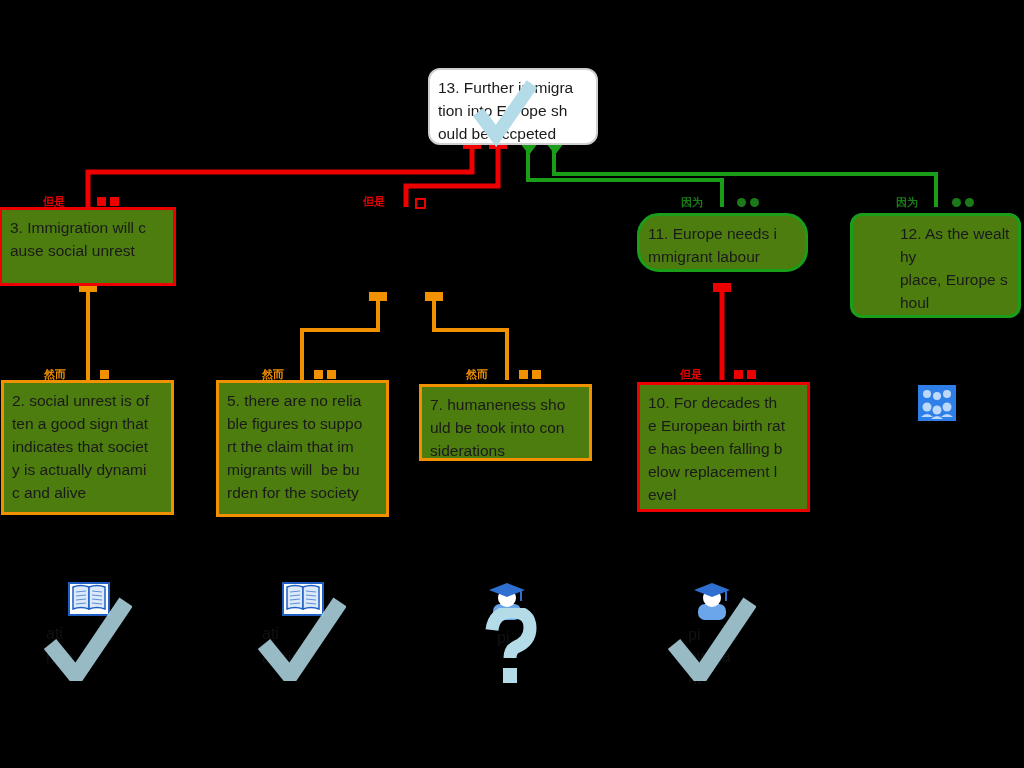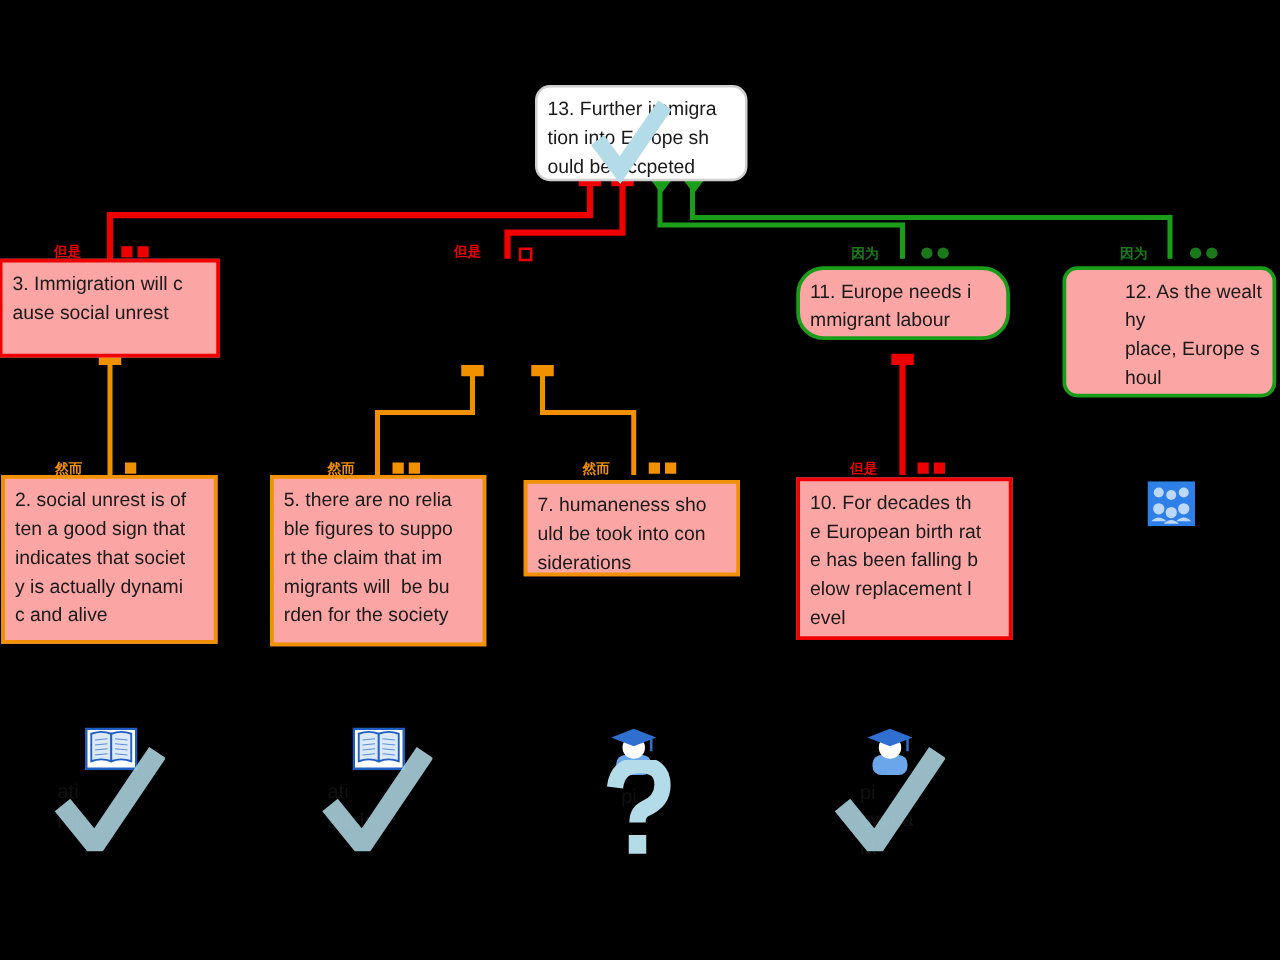--- a/index.html
+++ b/index.html
@@ -1,21 +1,21 @@
 <!DOCTYPE html>
 <html><head>
 <meta charset="utf-8">
 <style>
   html,body{margin:0;padding:0;background:#000;}
   body{width:1024px;height:768px;overflow:hidden;position:relative;
        font-family:"Liberation Sans","DejaVu Sans",sans-serif;}
   #canvas{position:absolute;left:0;top:0;width:1024px;height:768px;}
   svg.wires{position:absolute;left:0;top:0;width:1024px;height:768px;pointer-events:none;}
 
-  .node{position:absolute;background:#fca5a5;color:#1a1a1a;
+  .node{position:absolute;background:#4d7c0f;color:#1a1a1a;
         font-size:15.5px;line-height:23px;box-sizing:border-box;
         padding:6px 8px 4px 8px;overflow:hidden;}
   .node .txt{display:block;white-space:pre-wrap;word-break:break-all;}
   .n-red{border:3px solid #ee0000;}
   .n-orange{border:3px solid #f29100;}
   .n-green{border:3px solid #1a9e1a;border-radius:12px;}
   .n-root{border:2px solid #cfcfcf;border-radius:12px;background:#fff;}
 
   .label{position:absolute;font-size:11px;font-weight:bold;
          letter-spacing:0px;white-space:nowrap;}

